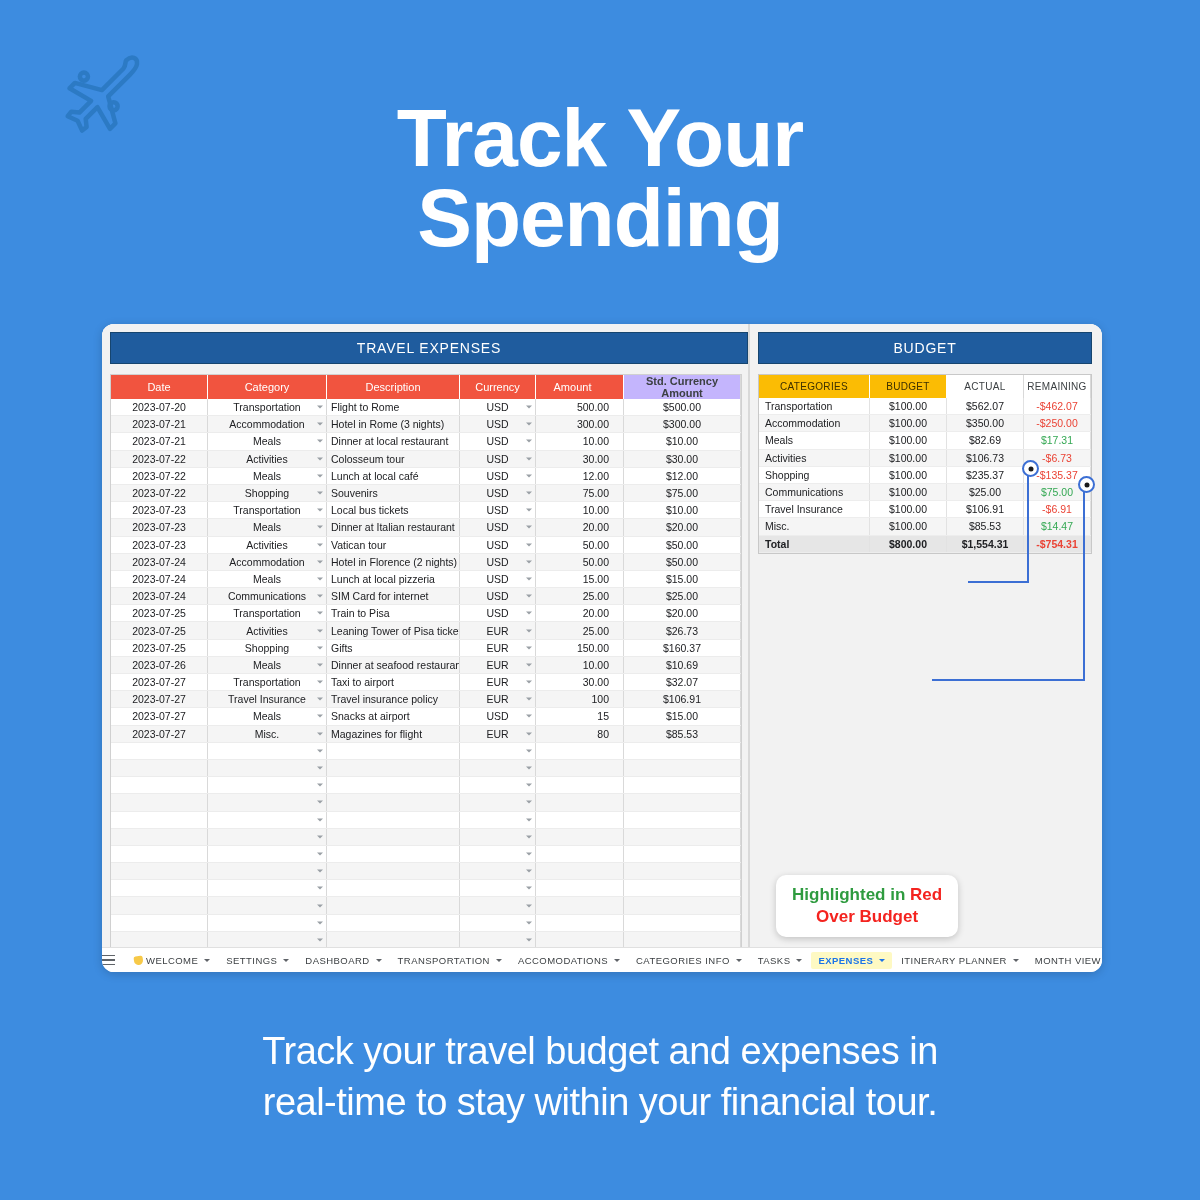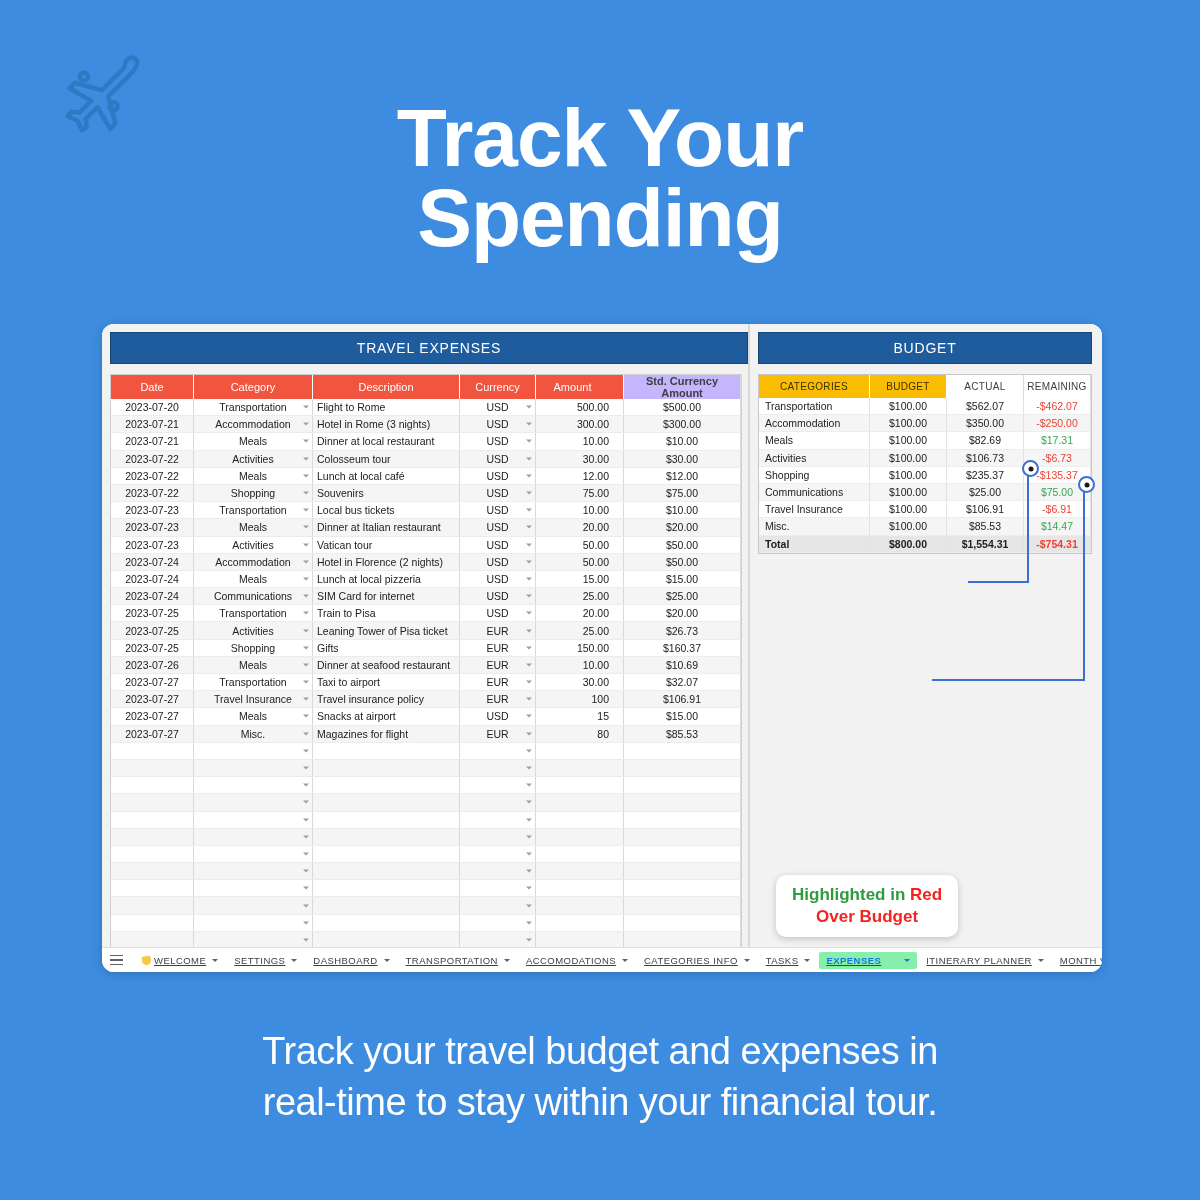--- a/index.html
+++ b/index.html
@@ -70,21 +70,21 @@
     font-size:11px;height:17px;padding:0;text-align:center;
     border-right:1px solid #ffffff;
   }
   table.exp th.plain{background:#c4b5fd;color:#3c4043;border-right:1px solid #d9d9d9;font-weight:bold;}
   table.exp td{
     height:16.2px;padding:0 4px;border-right:1px solid #d9d9d9;
     border-bottom:1px solid #ececec;white-space:nowrap;overflow:hidden;
   }
   table.exp tr:nth-child(even) td{background:#f5f5f5;}
   table.exp tr:nth-child(odd) td{background:#ffffff;}
-  .c-date{width:82px;text-align:center;}
+  .c-date{width:96px;text-align:center;}
   .c-cat{width:118px;text-align:center;position:relative;}
   .c-desc{width:auto;text-align:left;}
   .c-cur{width:75px;text-align:center;position:relative;}
   .c-amt{width:73px;text-align:right;padding-right:14px!important;}
   .c-std{width:116px;text-align:center;}
   .caret{
     position:absolute;right:3px;top:50%;transform:translateY(-50%);
     width:0;height:0;border-left:3px solid transparent;border-right:3px solid transparent;
     border-top:3.5px solid #9aa0a6;
   }
@@ -133,32 +133,31 @@
   .dot::after{
     content:"";position:absolute;left:50%;top:50%;
     transform:translate(-50%,-50%);
     width:5px;height:5px;border-radius:50%;background:#1a1a1a;
   }
 
   
   .tabbar{
     position:absolute;left:0;right:0;bottom:0;height:24px;
     background:#ffffff;border-top:1px solid #e0e0e0;
-    display:flex;align-items:center;padding-left:8px;
+    display:flex;align-items:center;
     font-size:9.5px;color:#3c4043;letter-spacing:0.45px;
     overflow:hidden;
-    text-decoration:underline;
   }
   .hamb{width:13px;height:10px;margin-right:12px;flex:none;position:relative;}
   .hamb i{position:absolute;left:0;width:13px;height:1.4px;background:#5f6368;display:block;}
   .hamb i:nth-child(1){top:0;}
   .hamb i:nth-child(2){top:4.3px;}
   .hamb i:nth-child(3){top:8.6px;}
   .tab{display:flex;align-items:center;padding:3px 7px;margin-right:2px;flex:none;border-radius:2px;}
-  .tab.active{background:#86efac;color:#1a73e8;font-weight:bold;gap:17px;}
+  .tab.active{background:#fef9c3;color:#1a73e8;font-weight:bold;}
   .tab .lbl{white-space:nowrap;}
   .tab .tcaret{
     margin-left:6px;width:0;height:0;
     border-left:3px solid transparent;border-right:3px solid transparent;
     border-top:3.5px solid #5f6368;
   }
   .tab.active .tcaret{border-top-color:#1a73e8;}
   .shield{
     width:9px;height:9px;margin-right:3px;flex:none;
     background:#f7c948;border-radius:2px 2px 50% 50%;

